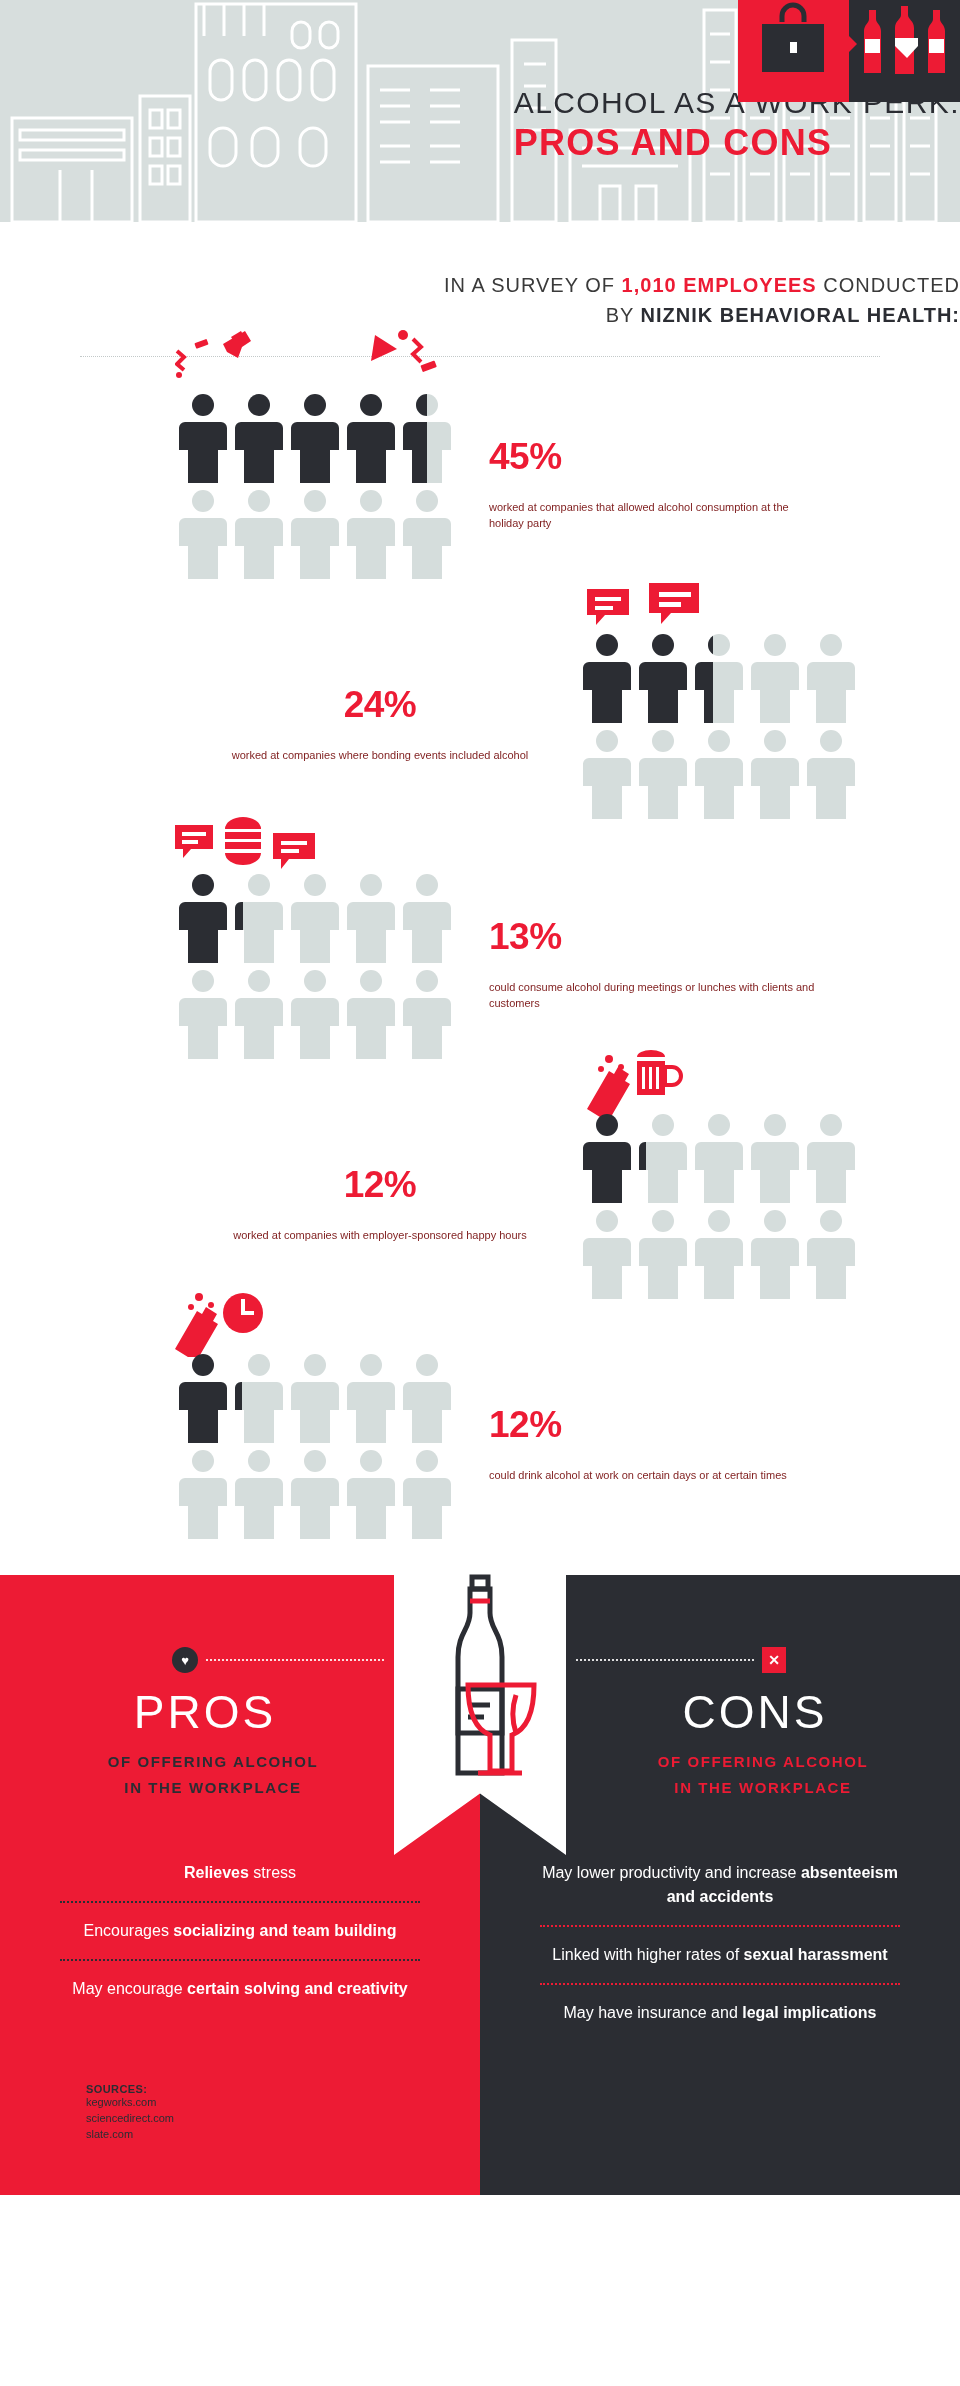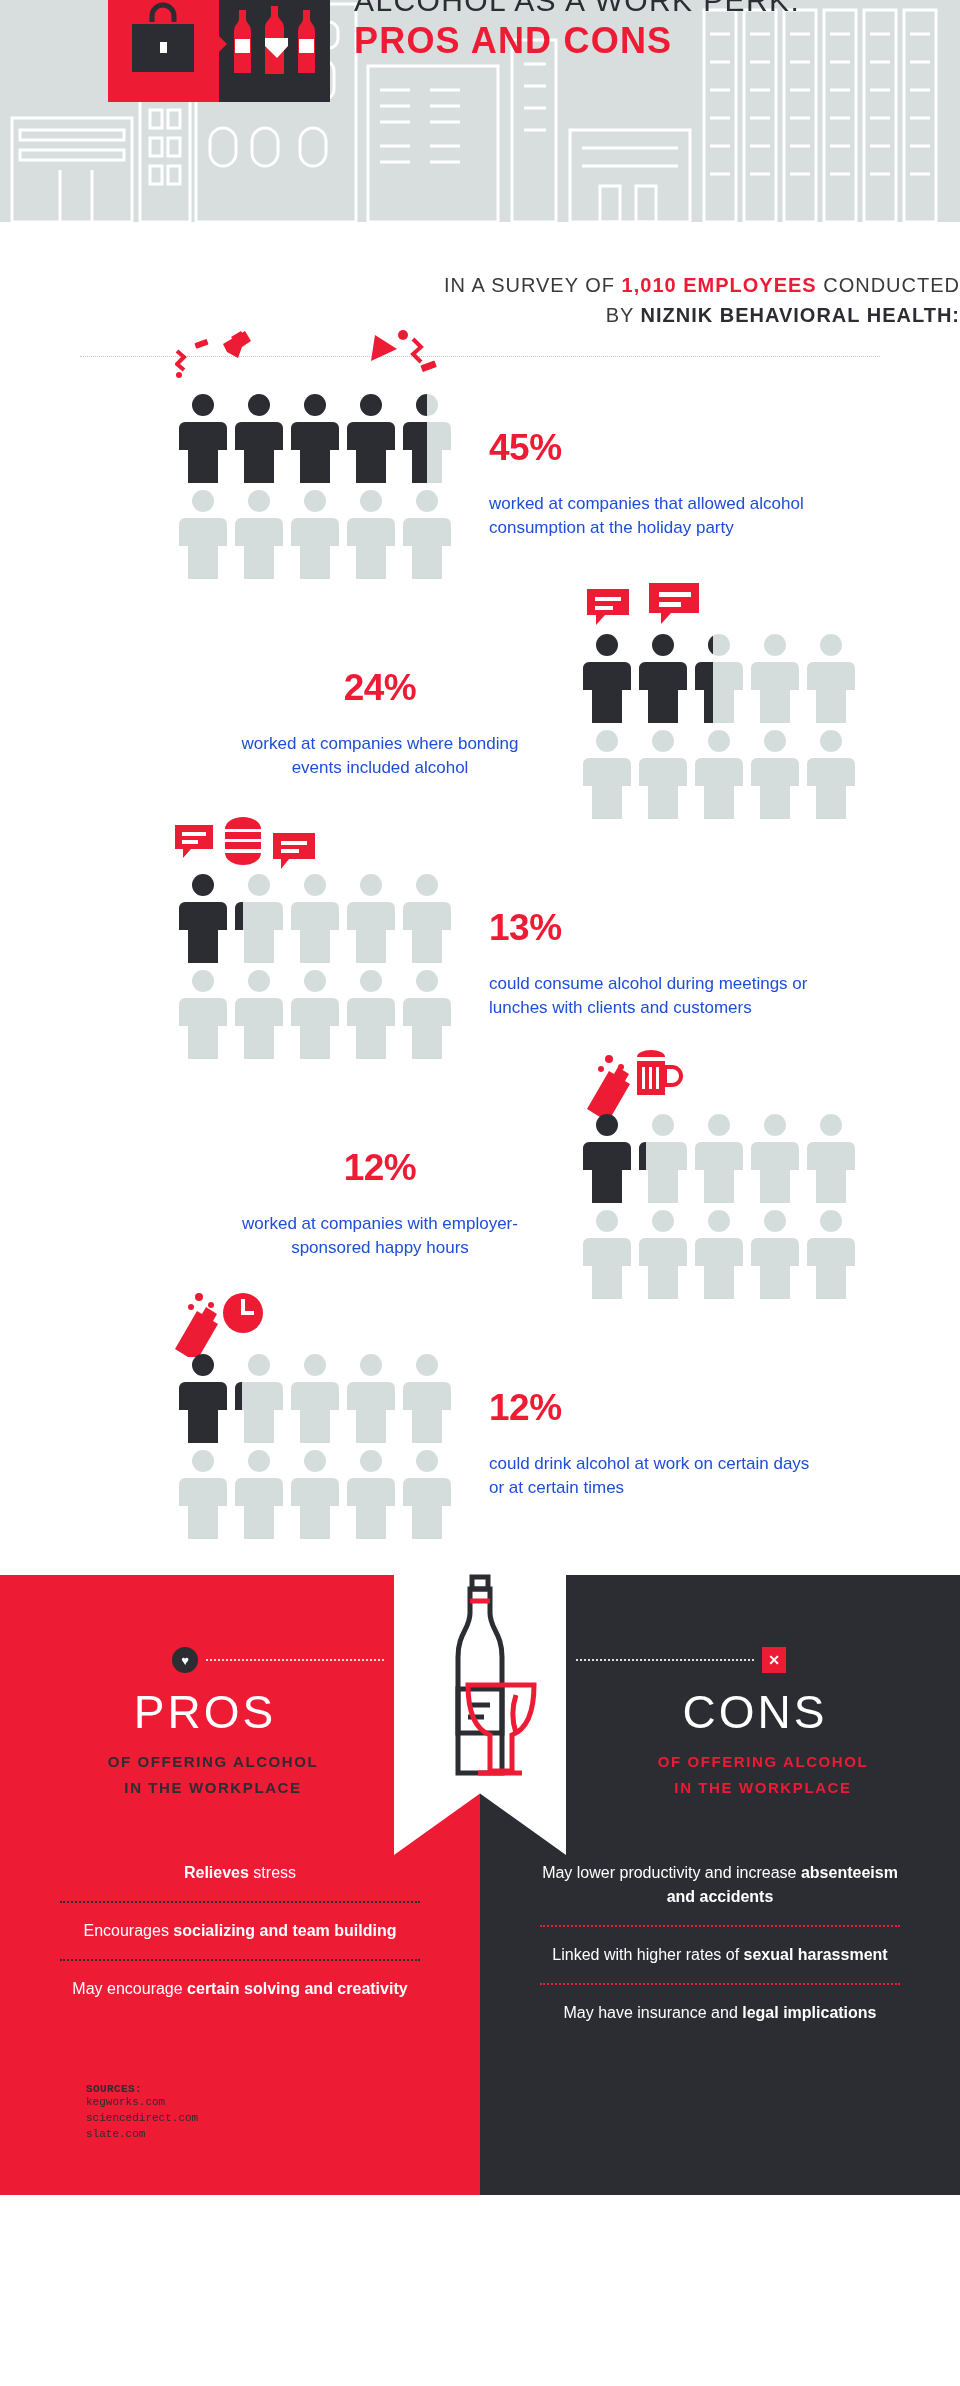--- a/index.html
+++ b/index.html
@@ -21,23 +21,24 @@
     position: relative;
     width: 960px;
     height: 222px;
     background: #d7dedd;
     overflow: hidden;
   }
   .skyline { position: absolute; inset: 0; }
   .header-inner {
     position: relative;
     display: flex;
-    align-items: flex-start;
+    align-items: flex-end;
     padding-left: 108px;
     height: 222px;
+    flex-direction: column;
   }
   .logo-block {
     position: relative;
     display: flex;
     width: 222px;
     height: 116px;
     flex: 0 0 auto;
     margin-top: -14px;
   }
   .logo-left {
@@ -117,22 +118,22 @@
   .text-block { width: 330px; flex: 0 0 auto; }
   .text-block.align-right { text-align: center; }
   .pct {
     font-size: 37px;
     font-weight: 700;
     color: #ed1b34;
     line-height: 1.05;
     letter-spacing: -0.5px;
   }
   .desc {
-    font-size: 17px;
-    color: #1d4ed8;
+    font-size: 11px;
+    color: #7f1d1d;
     line-height: 1.45;
     margin-top: 24px;
   }
 
   
   .order-text-first .text-block { order: 1; margin-right: 34px; }
   .order-text-first .people-block { order: 2; }
   .order-icon-first .people-block { order: 1; margin-right: 34px; }
   .order-icon-first .text-block { order: 2; }
 
@@ -230,21 +231,20 @@
   }
   .item b { font-weight: 700; }
   .sep-pros { border-top: 2px dotted #2b2d33; height: 0; margin: 0 6px; }
   .sep-cons { border-top: 2px dotted #ed1b34; height: 0; margin: 0 6px; }
 
   .sources {
     position: absolute;
     left: 86px;
     bottom: 52px;
     color: #2b2d33;
-    font-family: Liberation Mono, monospace;
   }
   .sources-title { font-size: 11px; font-weight: 700; letter-spacing: .4px; }
   .sources-item { font-size: 11px; line-height: 1.45; }
 </style>
 </head>
 <body>
 
 <div class="page">
 
   <div class="header">

